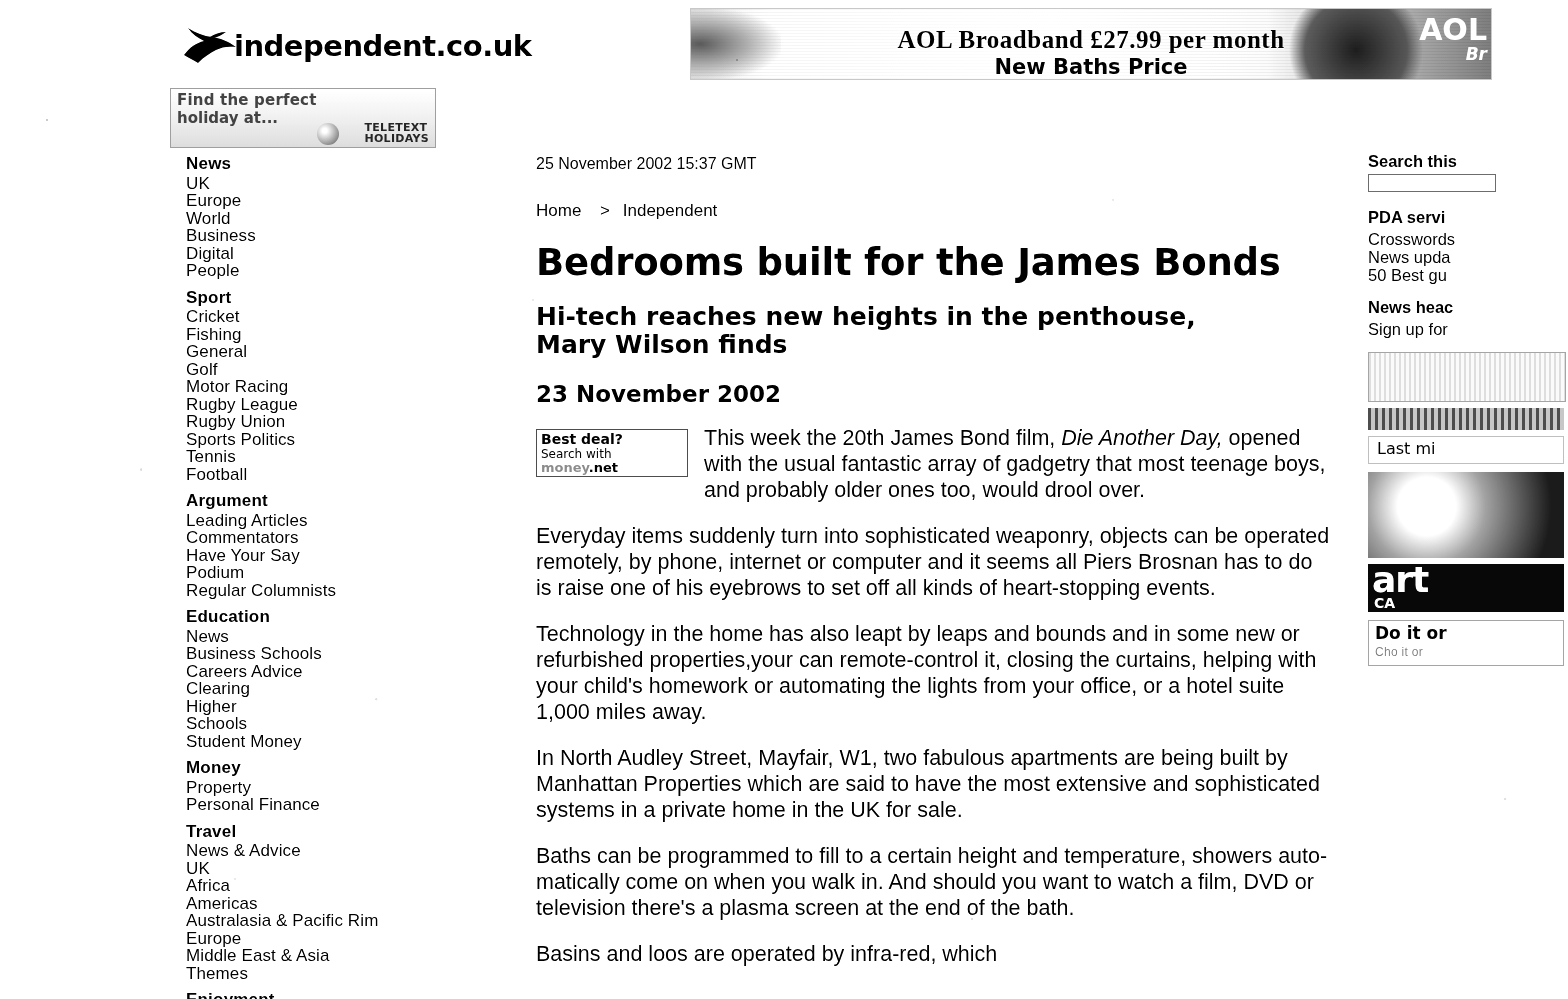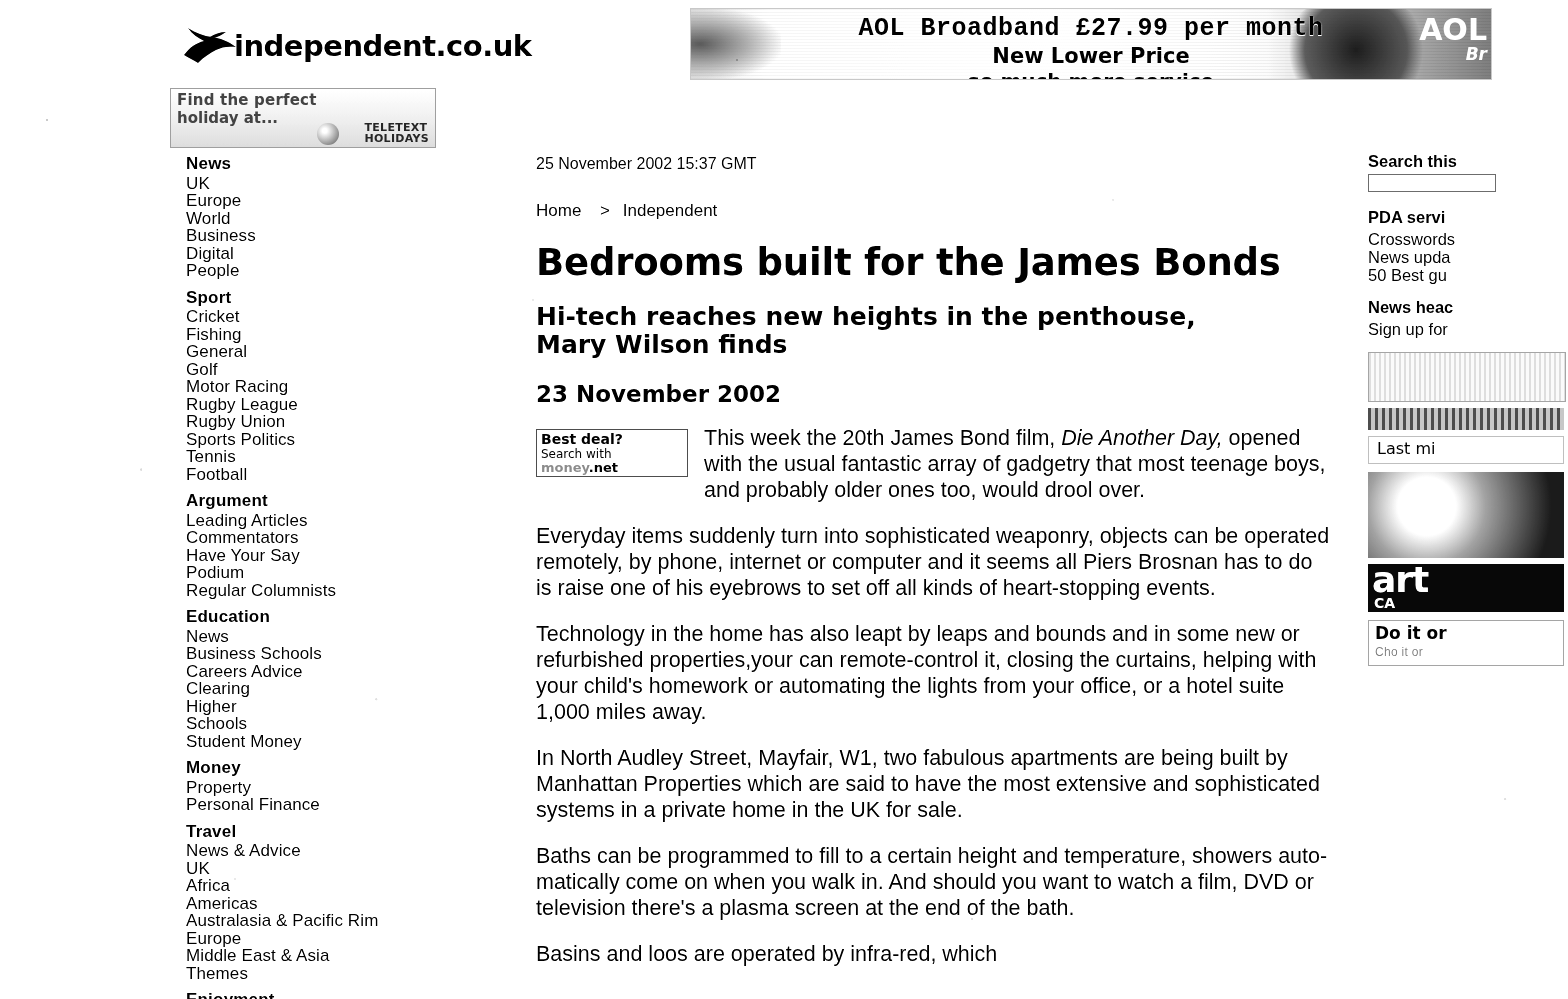--- a/index.html
+++ b/index.html
@@ -71,25 +71,26 @@
     background: radial-gradient(circle at 50% 50%, #1c1c1c 0%, #555 55%, rgba(255,255,255,0) 72%);
     opacity: .9;
   }
   #banner-lines {
     position: relative;
     z-index: 2;
     text-align: center;
     padding-top: 5px;
   }
   #banner-lines .l1 {
-    font-family: Liberation Mono, monospace;
+    font-family: Liberation Serif, serif;
     font-weight: bold;
     font-size: 25px;
     letter-spacing: 0.5px;
     text-shadow: 0 0 1px #fff, 0 1px 0 #fff;
+    margin-top: 12px;
   }
   #banner-lines .l2 {
     font-family: "DejaVu Sans", sans-serif;
     font-weight: bold;
     font-size: 21px;
     margin-top: 1px;
     text-shadow: 0 0 1px #fff;
   }
   #banner-lines .l3 {
     font-family: "DejaVu Sans", sans-serif;
@@ -394,21 +395,21 @@
     </svg>
   </span>
   <span id="mast-text">independent.co.uk</span>
 </div>
 
 <div id="banner">
   <div class="blob-left"></div>
   <div class="blob-right"></div>
   <div id="banner-lines">
     <div class="l1">AOL Broadband £27.99 per month</div>
-    <div class="l2">New Lower Price</div>
+    <div class="l2">New Baths Price</div>
     <div class="l3">so much more service</div>
   </div>
   <div id="banner-logo">
     <div class="aol">AOL</div>
     <div class="br">Br</div>
   </div>
 </div>
 
 <div id="promo">
   <div class="p1">Find the perfect</div>

